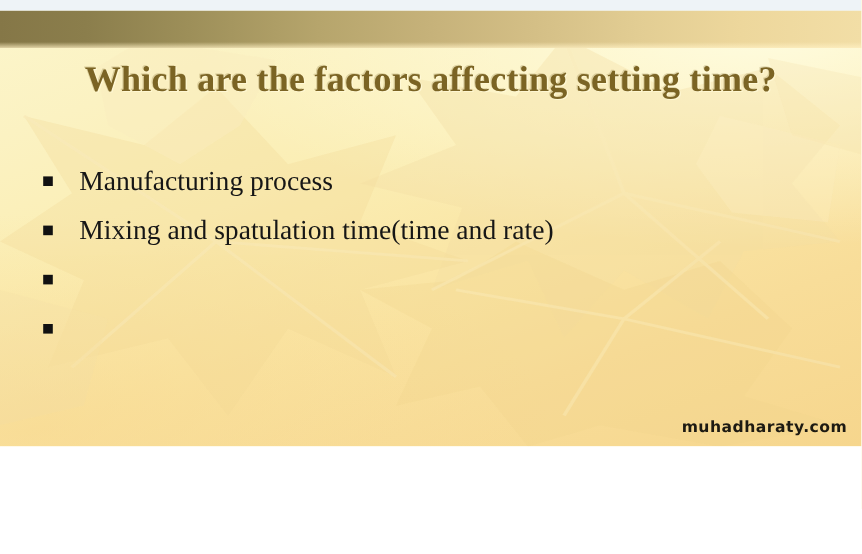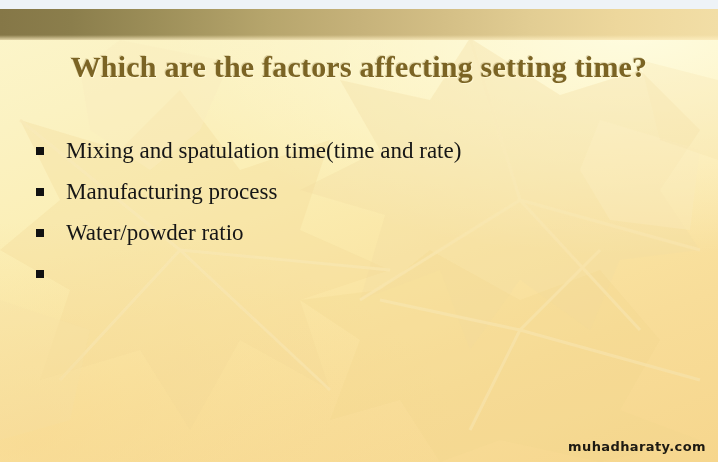--- a/index.html
+++ b/index.html
@@ -8,21 +8,21 @@
     padding: 0;
     background: #ffffff;
   }
   body {
     font-family: "Liberation Serif", serif;
   }
 
   .slide {
     position: relative;
     width: 718px;
-    height: 462px;
+    height: 372px;
     overflow: hidden;
     background: #fdf8d6;
   }
 
   
   .bg-base {
     position: absolute;
     inset: 0;
     background:
       linear-gradient(160deg,
@@ -178,29 +178,28 @@
   </div>
 
   <div class="top-strip"></div>
   <div class="top-bar"></div>
 
   <div class="title">Which are the factors affecting setting time?</div>
 
   <ul class="bullets">
     <li class="bullet-row">
       <span class="bullet-marker"></span>
+      <span class="bullet-text">Manufacturing process</span>
+    </li>
+    <li class="bullet-row">
+      <span class="bullet-marker"></span>
       <span class="bullet-text">Mixing and spatulation time(time and rate)</span>
     </li>
     <li class="bullet-row">
       <span class="bullet-marker"></span>
-      <span class="bullet-text">Manufacturing process</span>
-    </li>
-    <li class="bullet-row">
-      <span class="bullet-marker"></span>
-      <span class="bullet-text">Water/powder ratio</span>
     </li>
     <li class="bullet-row">
       <span class="bullet-marker"></span>
     </li>
   </ul>
 
   <div class="watermark">muhadharaty.com</div>
 
 </div>
 

